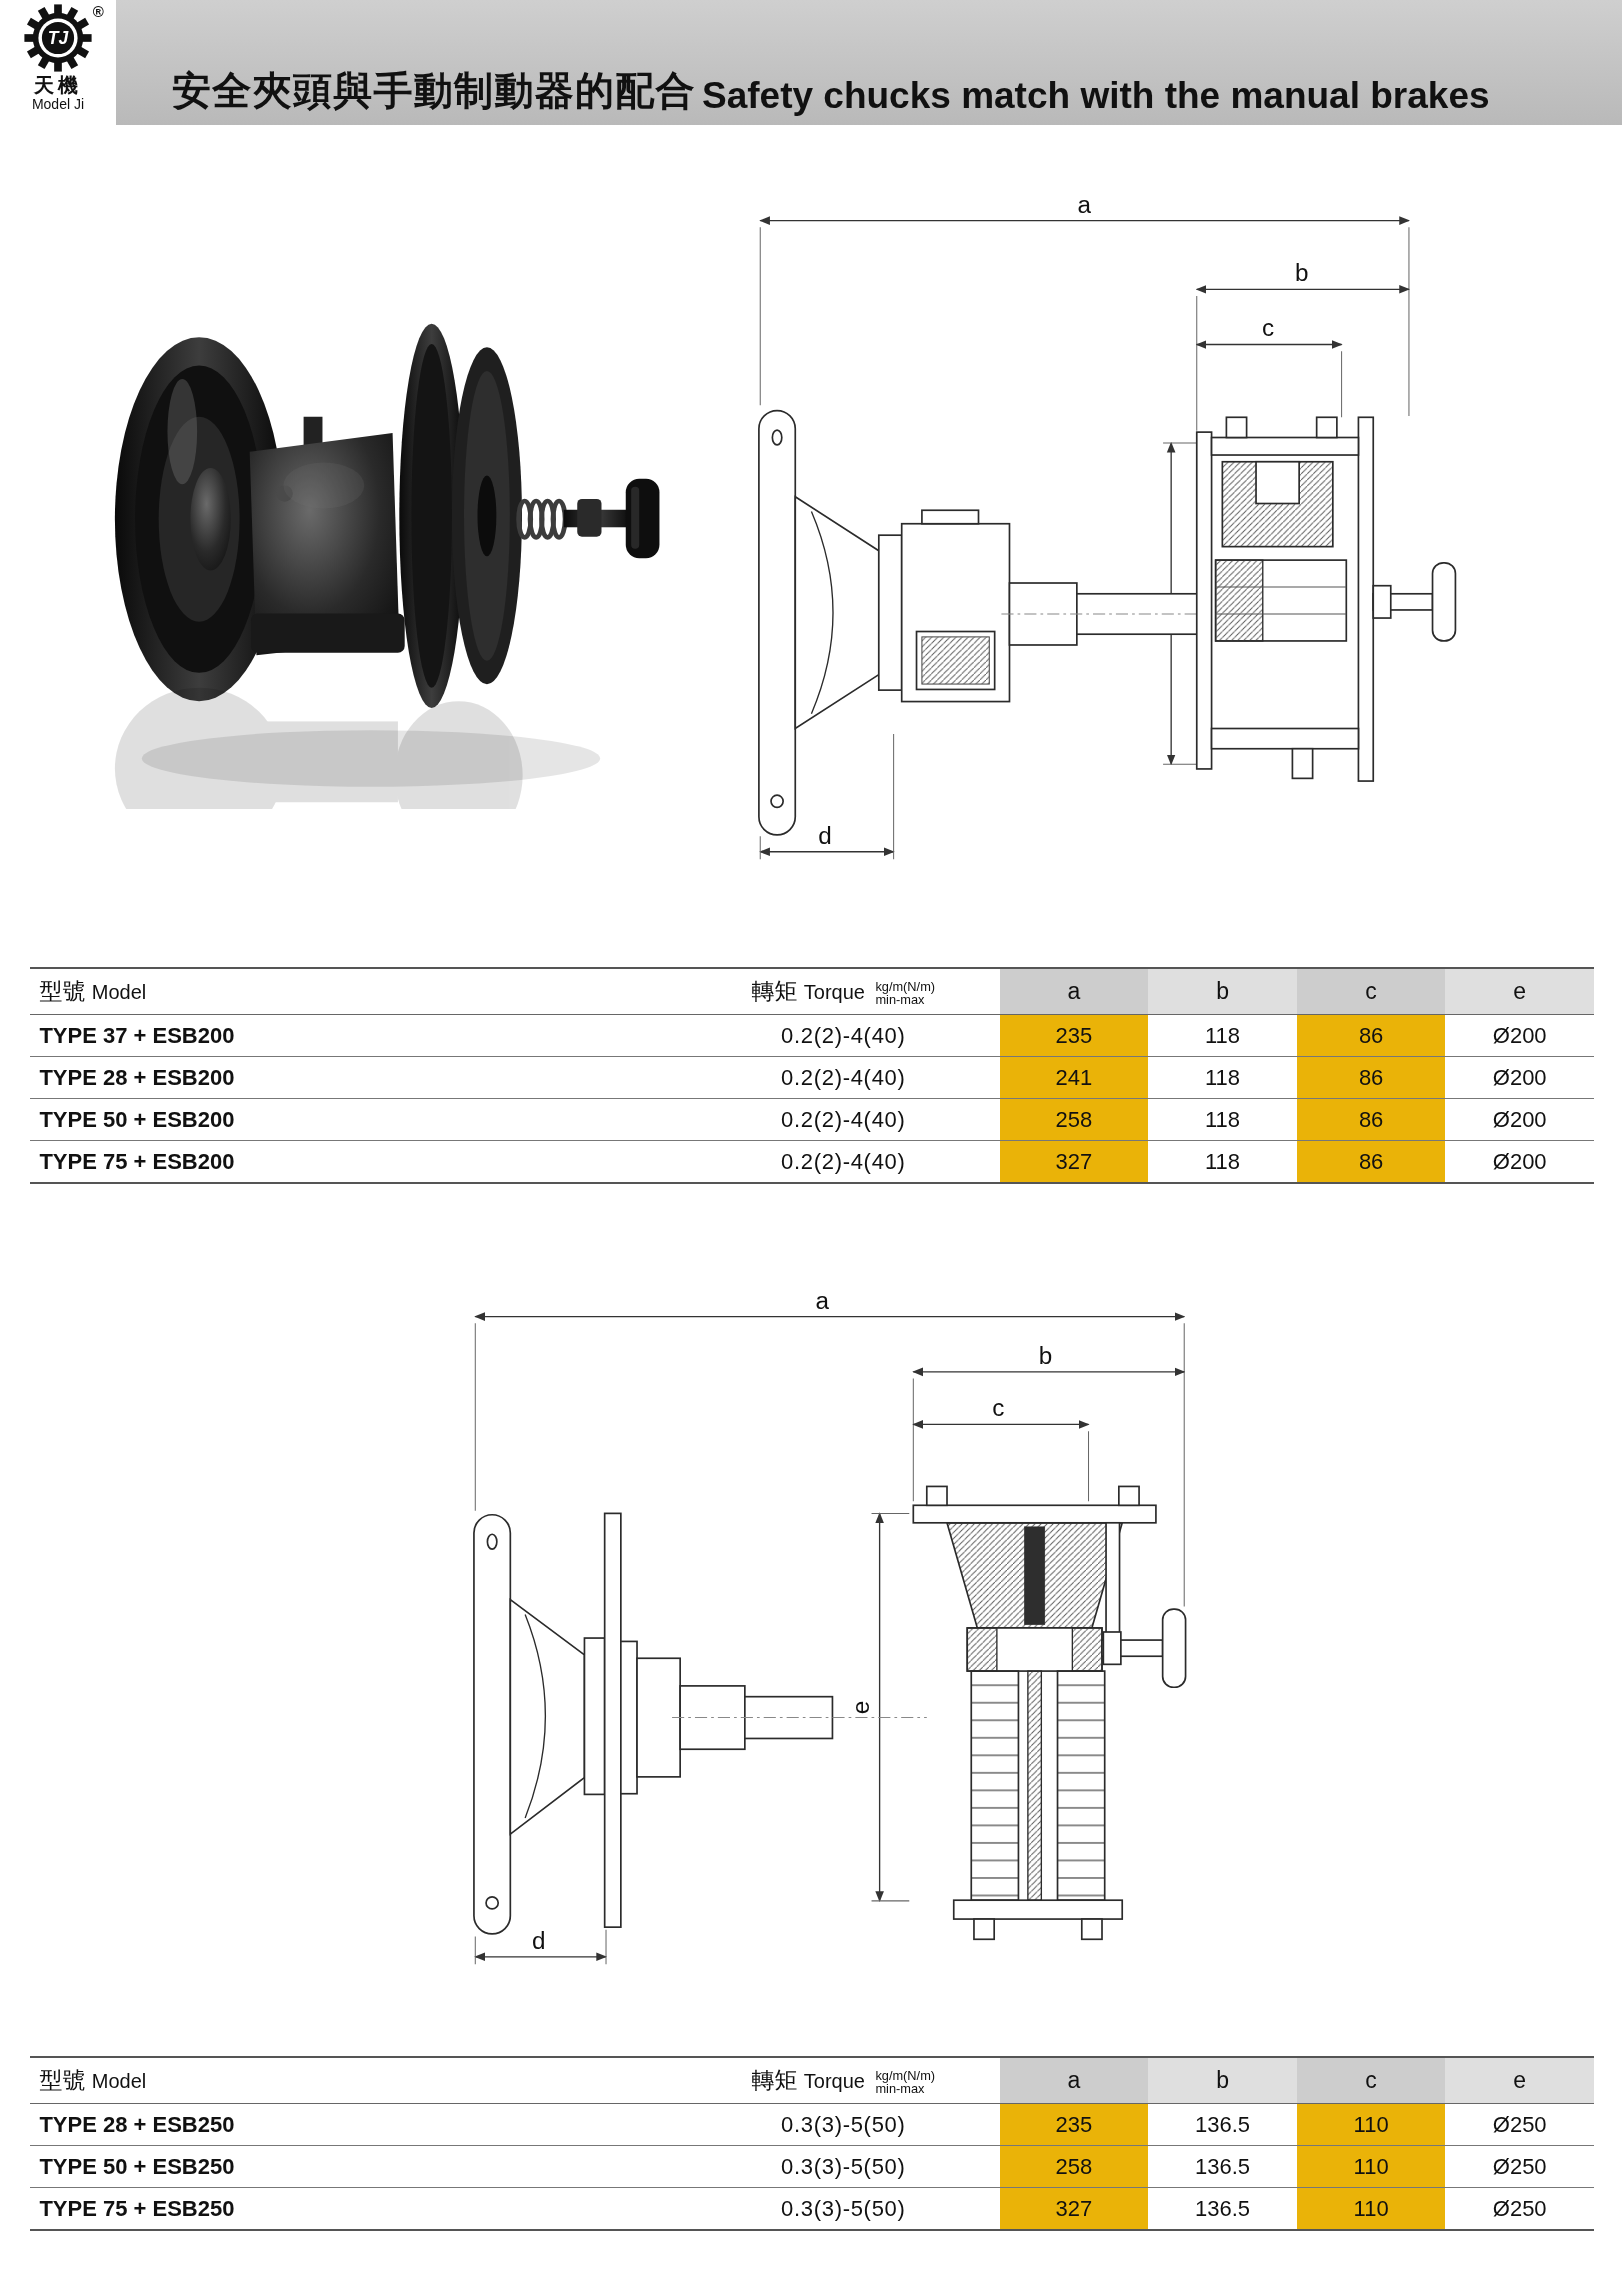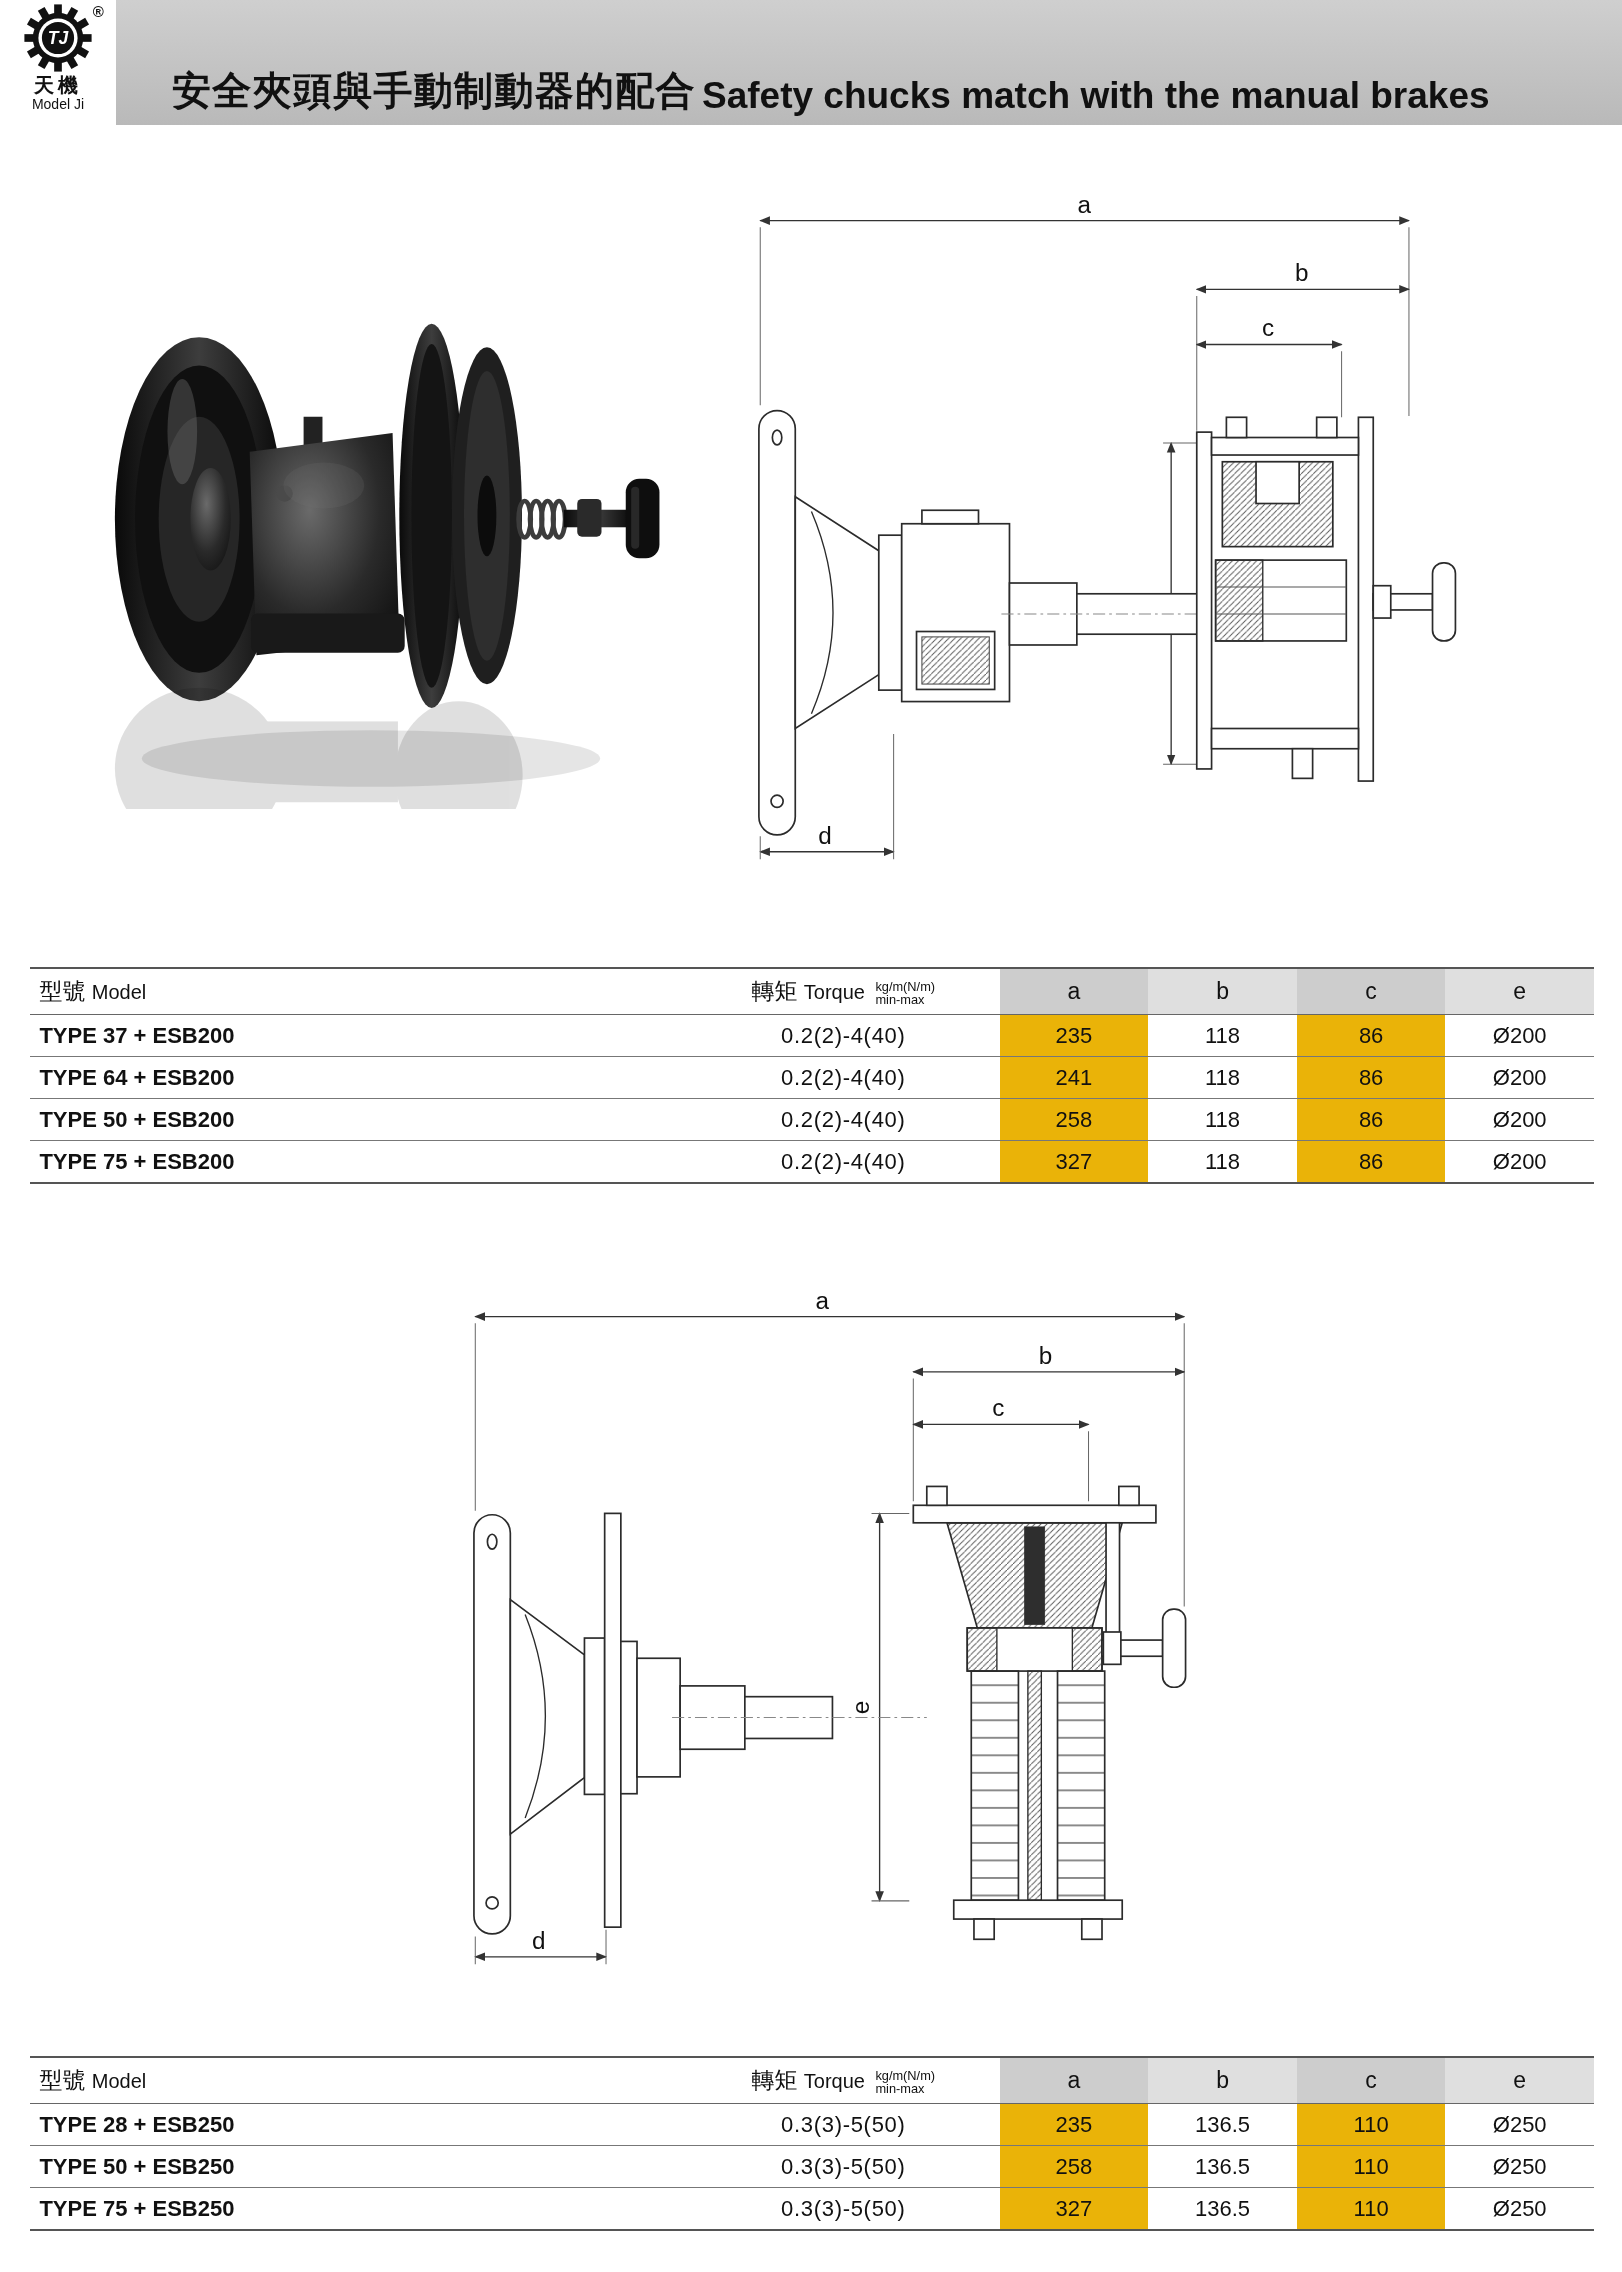--- a/index.html
+++ b/index.html
@@ -272,21 +272,21 @@
       <tbody>
         <tr>
           <td class="model">TYPE 37 + ESB200</td>
           <td class="torque">0.2(2)-4(40)</td>
           <td class="num colshade">235</td>
           <td class="num">118</td>
           <td class="num colshade">86</td>
           <td class="num">Ø200</td>
         </tr>
         <tr>
-          <td class="model">TYPE 64 + ESB200</td>
+          <td class="model">TYPE 28 + ESB200</td>
           <td class="torque">0.2(2)-4(40)</td>
           <td class="num colshade">241</td>
           <td class="num">118</td>
           <td class="num colshade">86</td>
           <td class="num">Ø200</td>
         </tr>
         <tr>
           <td class="model">TYPE 50 + ESB200</td>
           <td class="torque">0.2(2)-4(40)</td>
           <td class="num colshade">258</td>

